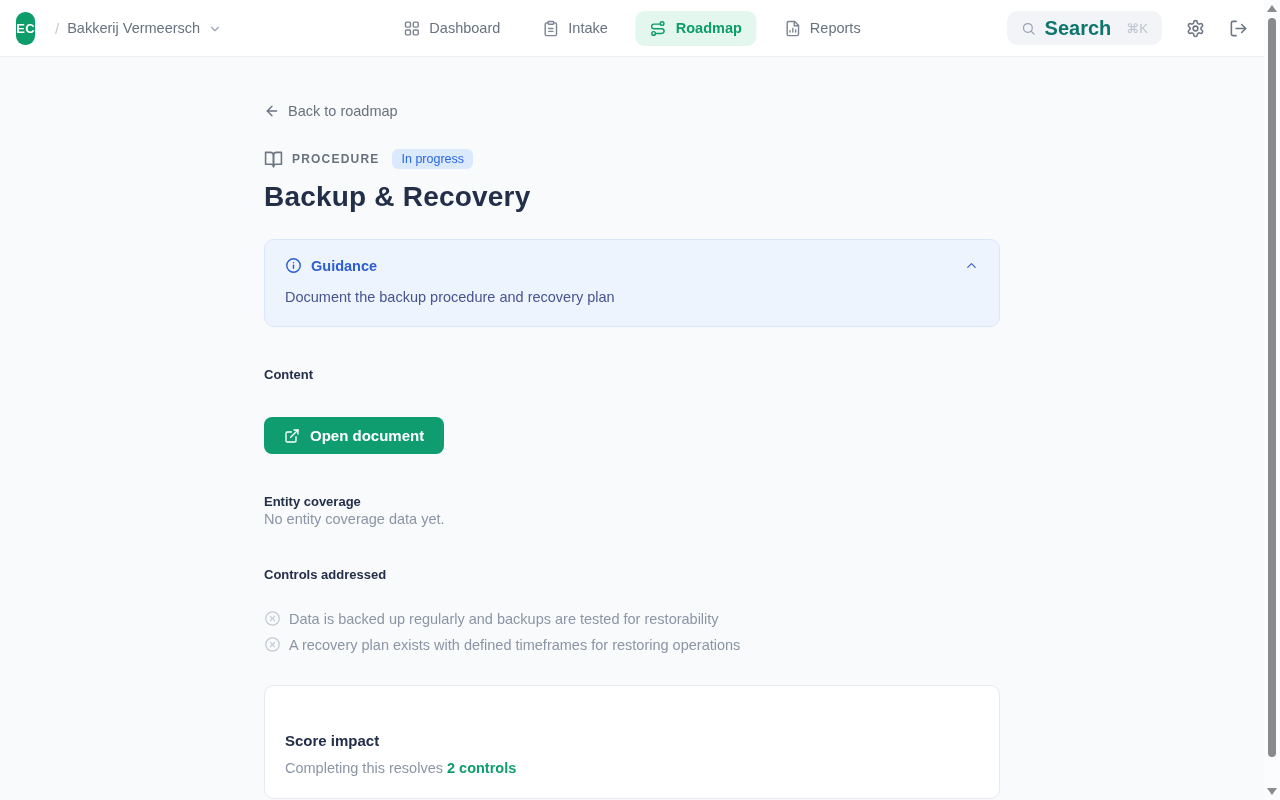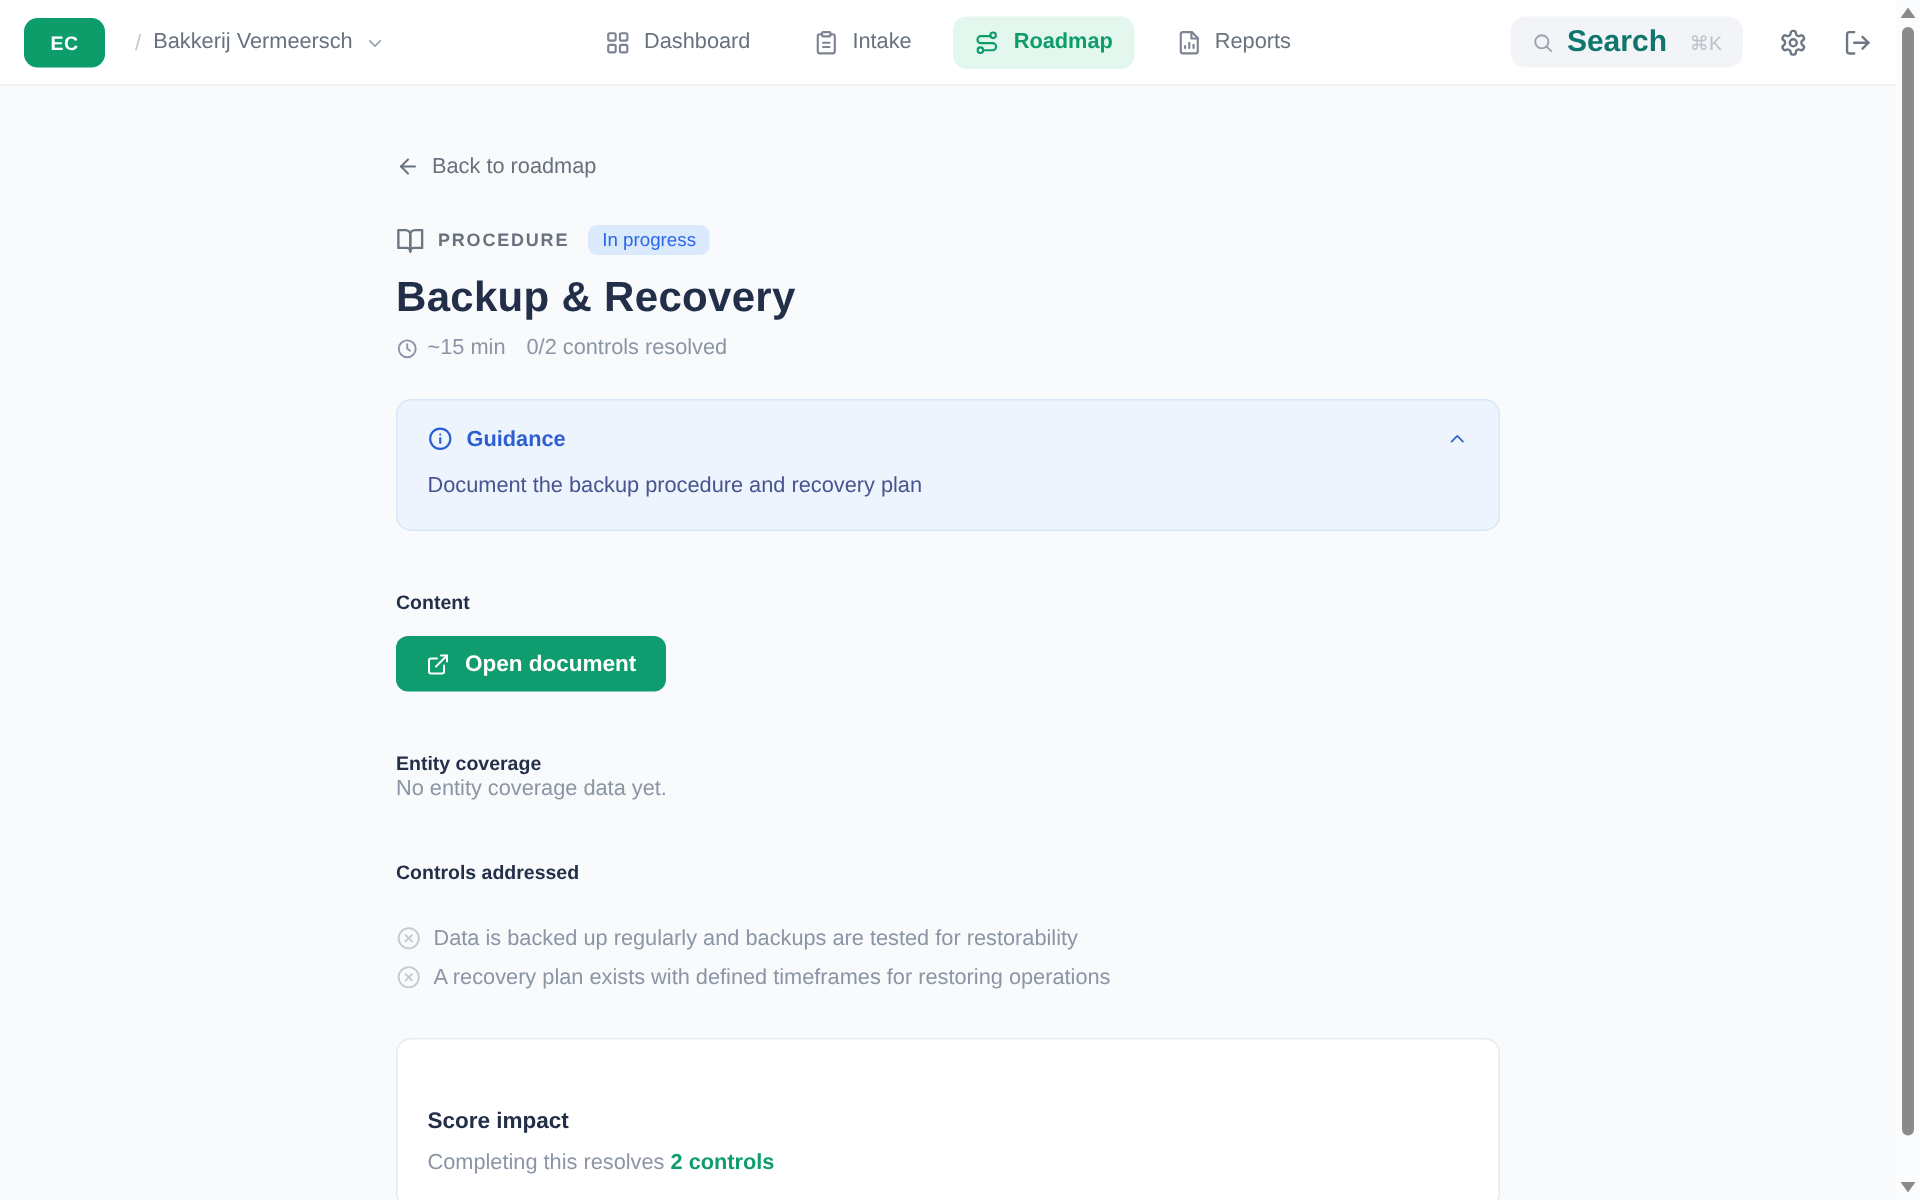--- a/index.html
+++ b/index.html
@@ -17,21 +17,21 @@
     position:relative;
     height:57px;
     background:#ffffff;
     border-bottom:1px solid #eceff3;
     display:flex;
     align-items:center;
     padding:0 16px;
     width:1264px;
   }
   .logo {
-    width:54px; height:33px;
+    width:19px; height:33px;
     background:#0c9d6b;
     border-radius:9px;
     color:#fff;
     font-size:13px; font-weight:bold;
     display:flex; align-items:center; justify-content:center;
     letter-spacing:.3px;
     cursor:pointer;
   }
   .crumb { display:flex; align-items:center; margin-left:20px; gap:8px; cursor:pointer; }
   .crumb .sep { color:#c3cad4; font-size:15px; }
@@ -107,21 +107,21 @@
   }
   .guidance-head { display:flex; align-items:center; gap:9px; }
   .guidance-head .g-title { color:#2d5ed1; font-size:14.5px; font-weight:600; }
   .guidance-head .g-info { color:#2d5ed1; }
   .guidance-head .g-chev { margin-left:auto; color:#3c66cd; cursor:pointer; }
   .guidance-body { margin-top:15px; color:#47548f; font-size:14.5px; }
 
   .section-h { margin-top:40px; font-size:13px; font-weight:700; color:#232e49; }
 
   .open-doc-btn {
-    margin-top:15px;
+    margin-top:35px;
     display:inline-flex; align-items:center; gap:10px;
     background:#0f9d70; color:#fff;
     border:none; border-radius:8px;
     height:37px; padding:0 20px;
     font-size:15px; font-weight:600;
     font-family:"Liberation Sans", sans-serif;
     cursor:pointer;
   }
 
   .empty-text { margin-top:2px; color:#8b95a5; font-size:14.5px; }
@@ -285,34 +285,20 @@
             <path d="M2 3h6a4 4 0 0 1 4 4v14a3 3 0 0 0-3-3H2z"></path>
             <path d="M22 3h-6a4 4 0 0 0-4 4v14a3 3 0 0 1 3-3h7z"></path>
           </svg>
       </span>
       <span class="type-label">PROCEDURE</span>
       <span class="status-badge">In progress</span>
     </div>
 
     <h1 class="page-title">Backup &amp; Recovery</h1>
 
-    <div class="meta-row">
-      <span class="m-item">
-        <span>
-          <svg width="15" height="15" viewBox="0 0 24 24" fill="none" stroke="currentColor" stroke-width="2" stroke-linecap="round" stroke-linejoin="round">
-              <circle cx="12" cy="12" r="9"></circle>
-              <polyline points="12 7 12 12 15 14"></polyline>
-            </svg>
-        </span>
-        <span>~15 min</span>
-      </span>
-      <span class="m-item">
-        <span>0/2 controls resolved</span>
-      </span>
-    </div>
 
     <section class="guidance-card">
       <div class="guidance-head">
         <span class="g-info">
           <svg width="17" height="17" viewBox="0 0 24 24" fill="none" stroke="currentColor" stroke-width="2" stroke-linecap="round" stroke-linejoin="round">
               <circle cx="12" cy="12" r="9.5"></circle>
               <line x1="12" y1="16" x2="12" y2="11.5"></line>
               <line x1="12" y1="8" x2="12.01" y2="8"></line>
             </svg>
         </span>

